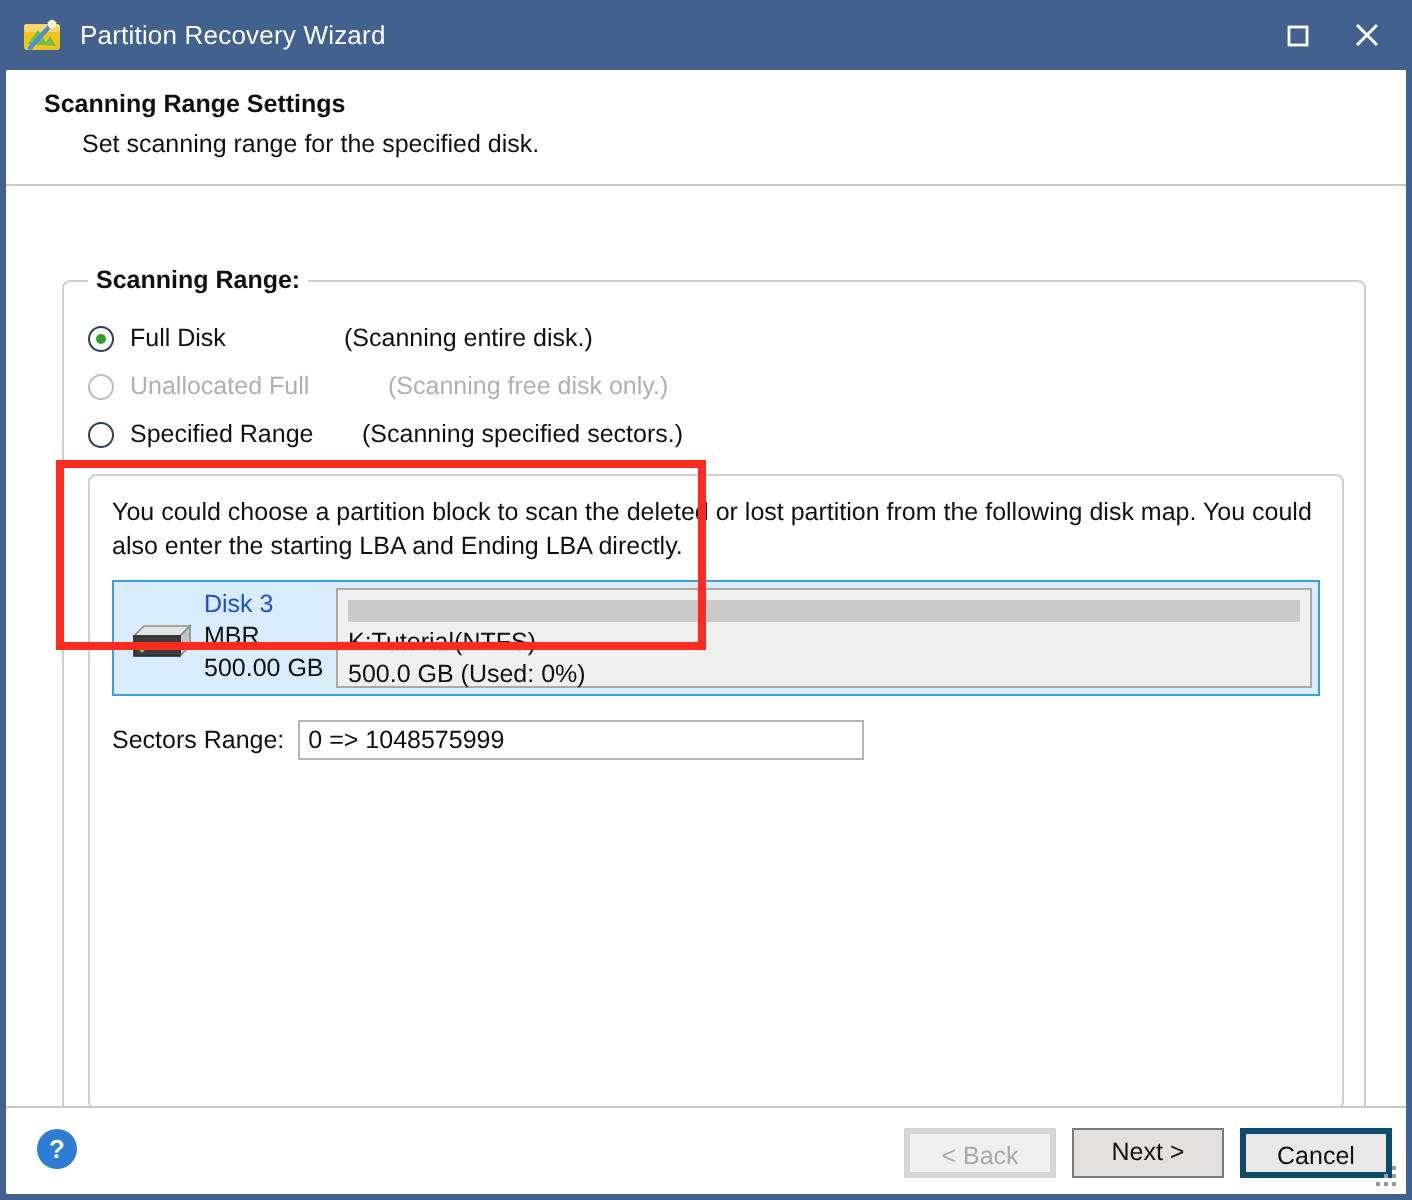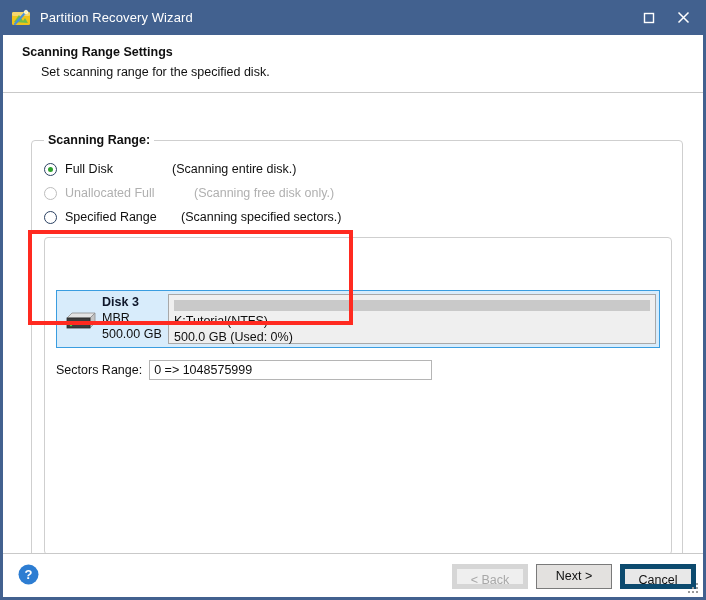--- a/index.html
+++ b/index.html
@@ -198,22 +198,22 @@
   }
   #disk-icon {
     position: absolute;
     left: 3px; top: 18px;
     width: 34px; height: 17px;
   }
   #disk-name {
     position: absolute;
     left: 42px; top: 1px;
     font-size: 12.5px;
-    font-weight: bold;
-    color: #0f172a;
+    font-weight: normal;
+    color: #1d4ed8;
   }
   #disk-type {
     position: absolute;
     left: 42px; top: 17px;
     font-size: 12.5px;
     color: #101010;
   }
   #disk-size {
     position: absolute;
     left: 42px; top: 33px;
@@ -310,21 +310,21 @@
     color: #1560bd;
     text-decoration: underline;
     cursor: pointer;
   }
   .btn {
     position: absolute;
     top: 10px;
     width: 76px; height: 25px;
     box-sizing: border-box;
     background: #e8e8e8;
-    border: 5px solid #0c4a6e;
+    border: 3px solid #0c4a6e;
     font-family: "Liberation Sans", sans-serif;
     font-size: 12.5px;
     color: #101010;
     text-align: center;
     line-height: 23px;
   }
   #btn-back { left: 449px; color: #a8a8a8; background: #efefef; border-color: #d6d6d6; }
   #btn-next { left: 533px; background: #e3e1df; border: 1px solid #7a7a7a; }
   #btn-cancel { left: 617px; }
   #grip {
@@ -385,20 +385,21 @@
         <span class="radio-desc dim">(Scanning free disk only.)</span>
       </div>
 
       <div class="radio-row" id="radio-row-2">
         <span class="radio-mark"></span>
         <span class="radio-label">Specified Range</span>
         <span class="radio-desc">(Scanning specified sectors.)</span>
       </div>
 
       <div id="inner-panel">
+        <div id="hint-text">You could choose a partition block to scan the deleted or lost partition from the following disk map. You could also enter the starting LBA and Ending LBA directly.</div>
 
         <div id="disk-row">
           <div id="disk-info">
             <div id="disk-icon">
               <svg width="34" height="17" viewBox="0 0 34 17">
                 <path d="M4 6 L9 1 L32 1 L27 6 Z" fill="#e4e4e4" stroke="#8d8d8d" stroke-width="0.8"></path>
                 <path d="M27 6 L32 1 L32 11 L27 16 Z" fill="#c4c4c4" stroke="#8d8d8d" stroke-width="0.8"></path>
                 <rect x="4" y="6" width="23" height="10" fill="#3d3d3d" stroke="#2a2a2a" stroke-width="0.8"></rect>
                 <circle cx="8" cy="13" r="1.2" fill="#44dd44"></circle>
               </svg>

